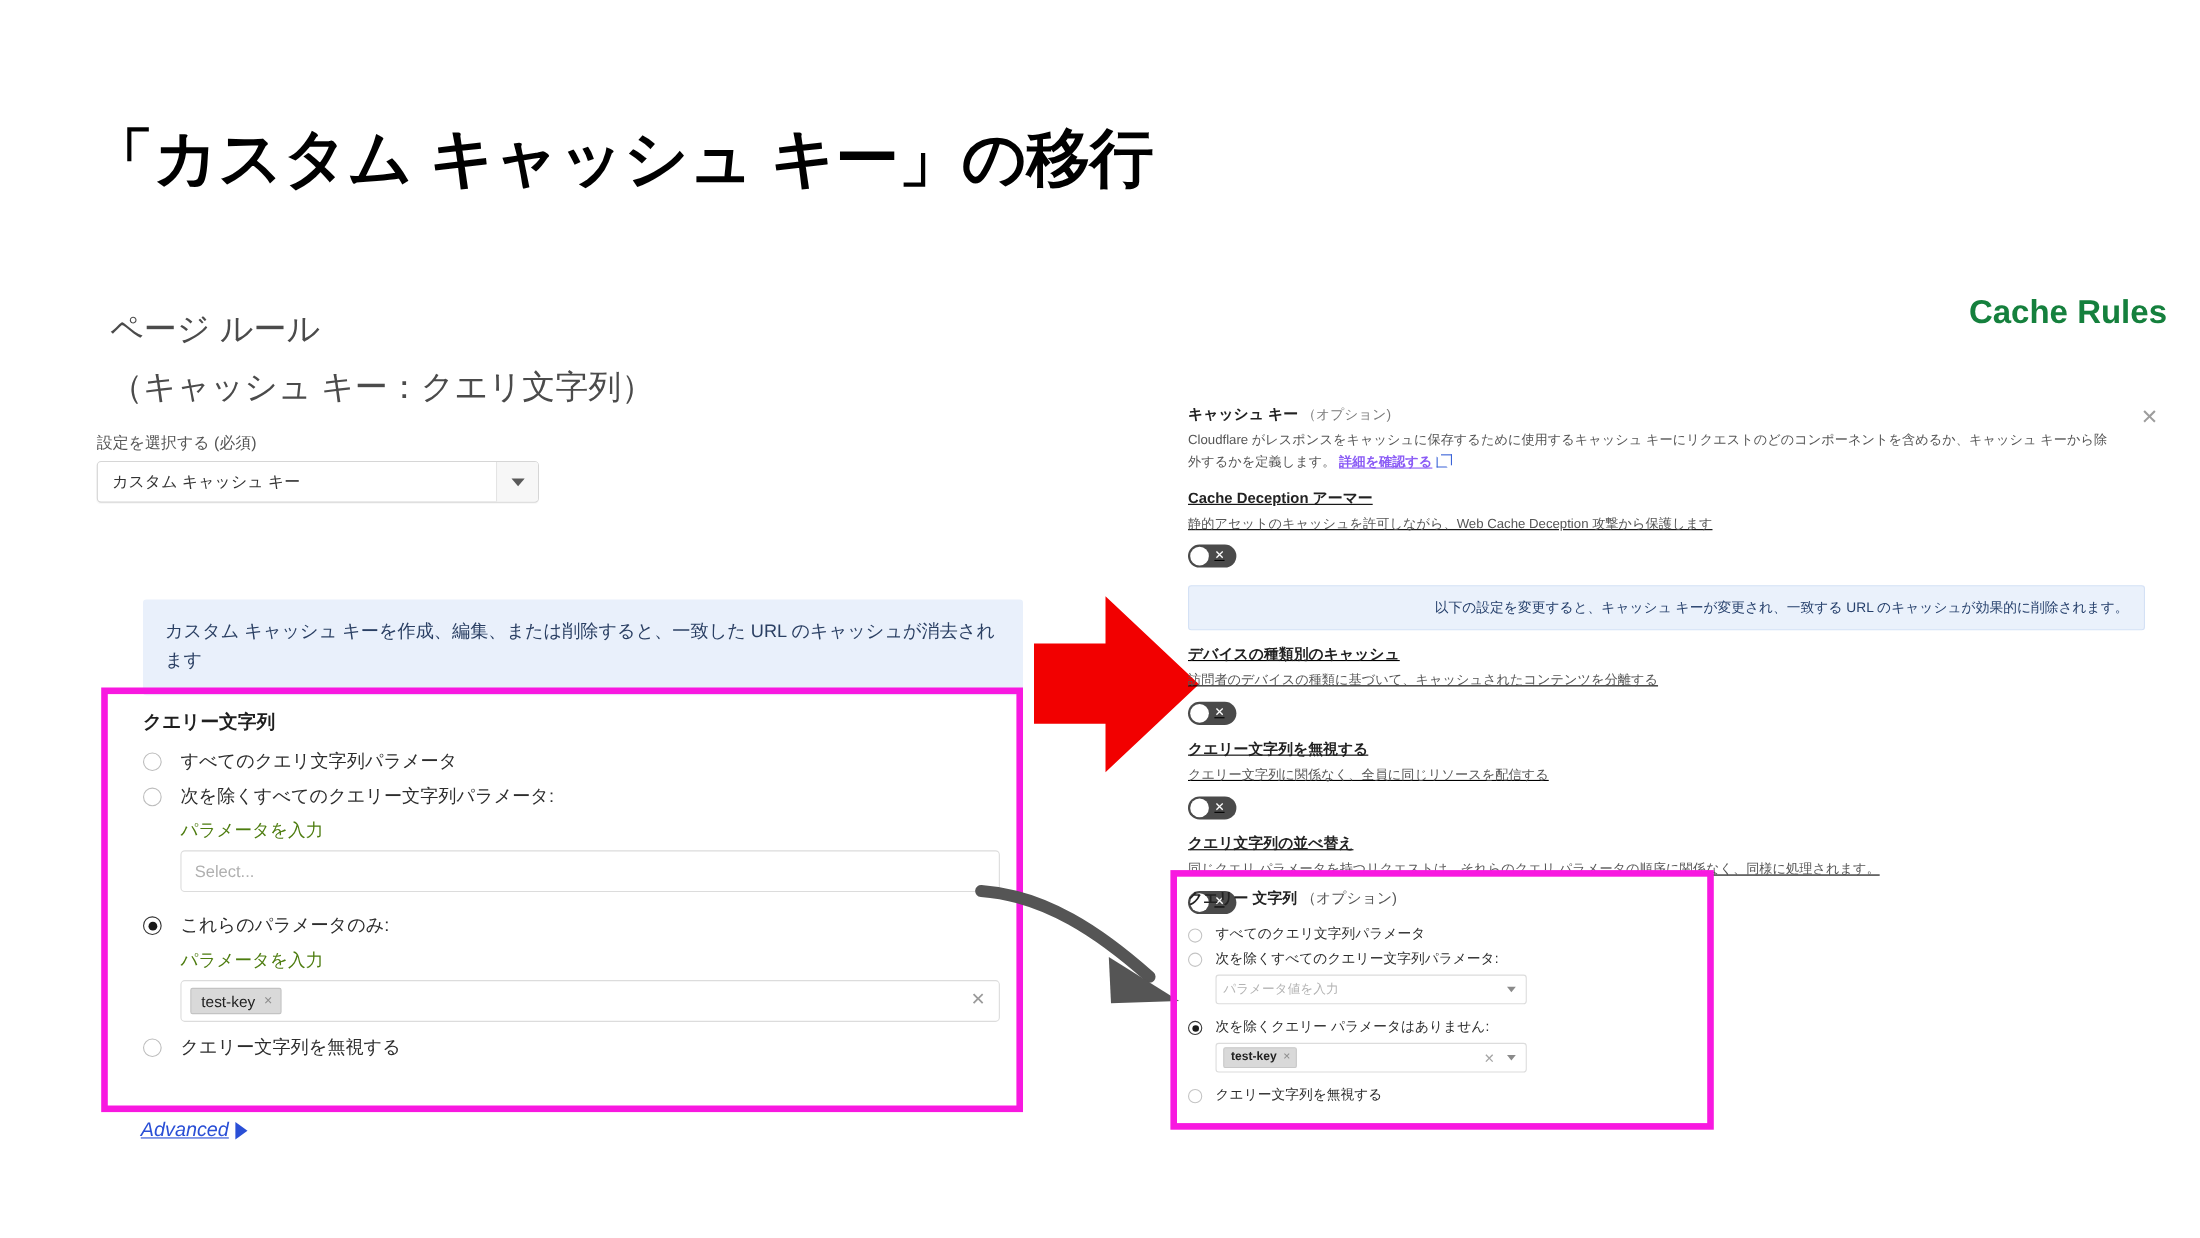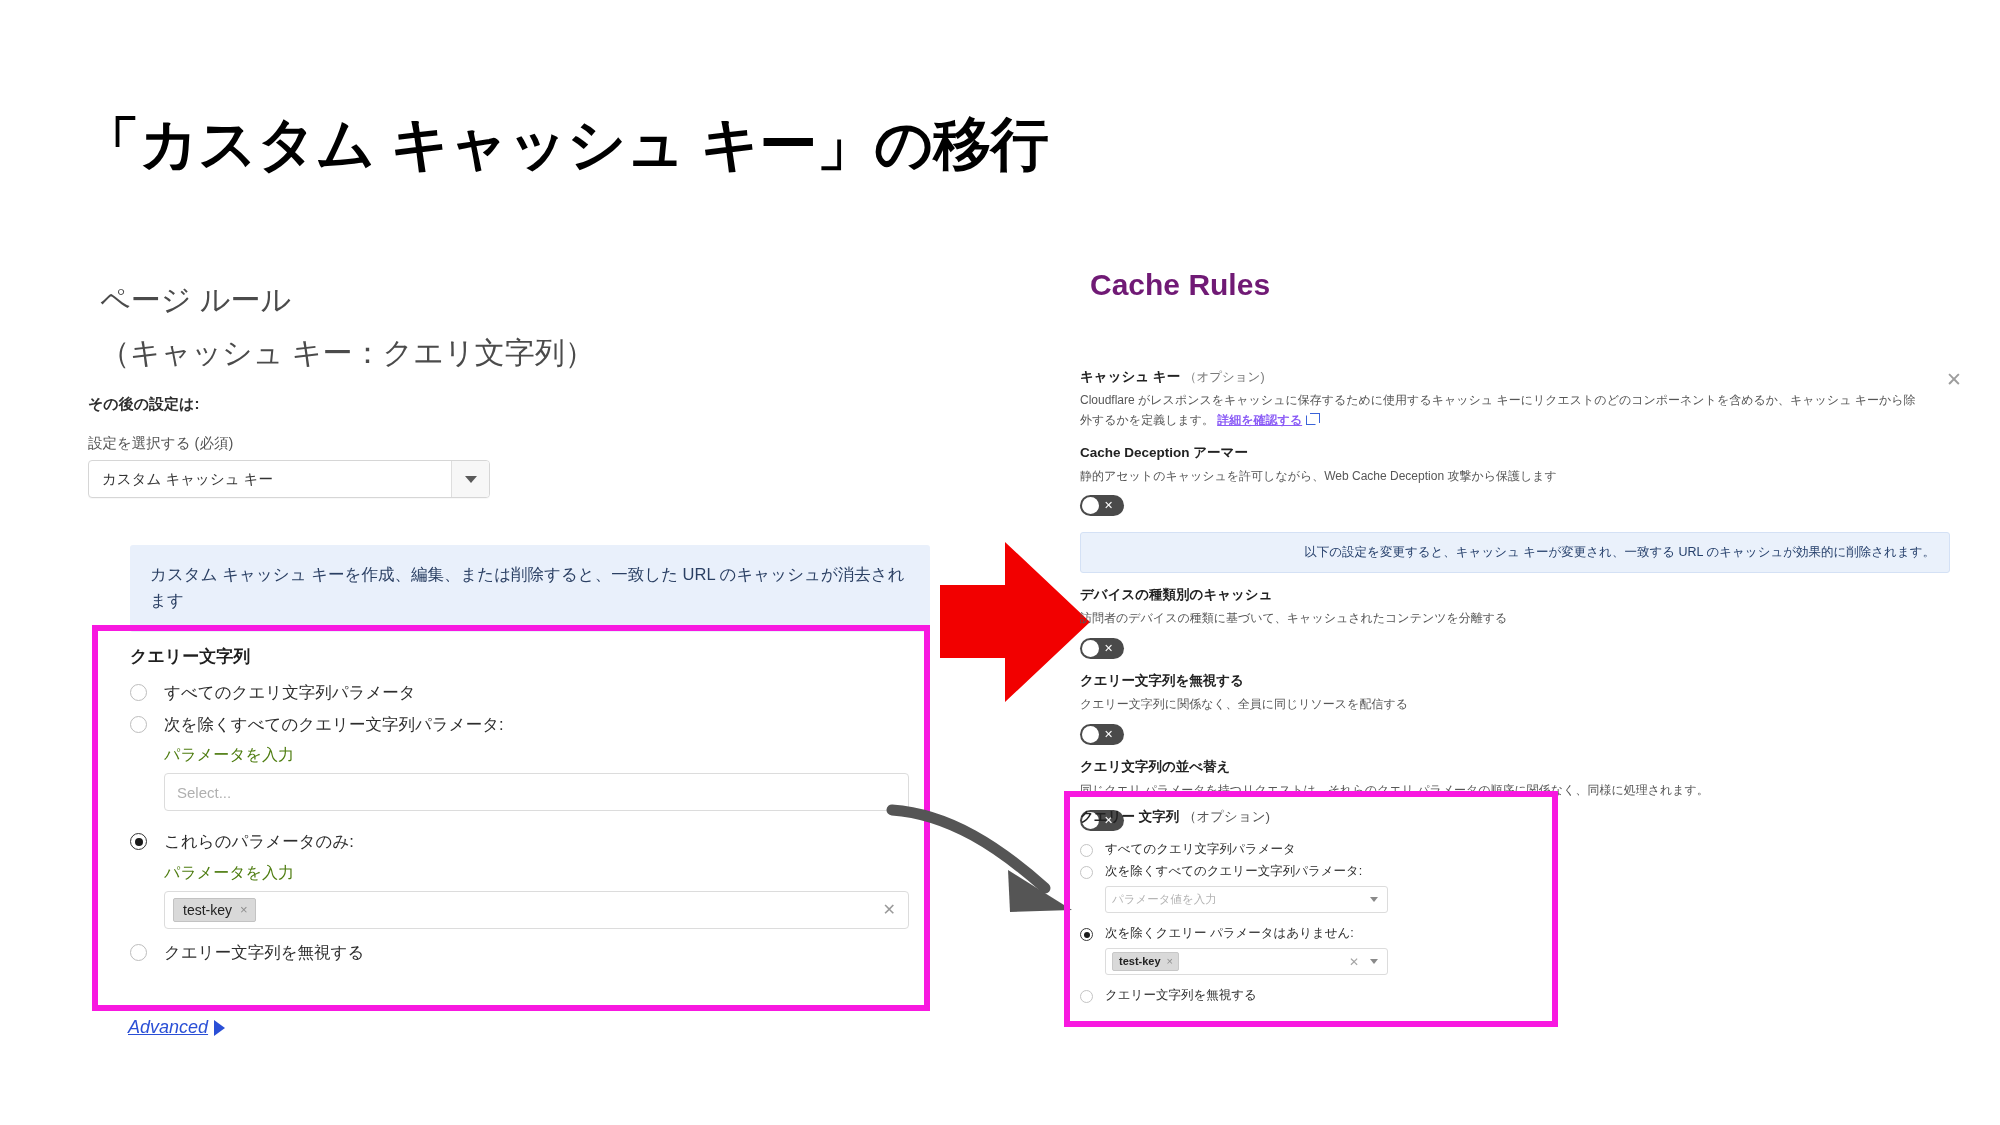--- a/index.html
+++ b/index.html
@@ -221,23 +221,24 @@
   }
 
   
   #right-col {
     position: absolute;
     left: 1090px; top: 268px;
     width: 880px;
   }
   .right-heading {
     font-size: 30px;
-    color: #701a75;
+    color: #15803d;
     font-weight: 700;
     margin: 0;
+    text-align: right;
   }
 
   
   #right-card {
     position: absolute;
     left: 1080px; top: 368px;
     width: 870px;
   }
   .sec-title {
     font-size: 13.5px;
@@ -272,21 +273,21 @@
     vertical-align: -1px;
   }
   .ext-icon::after {
     content: "";
     position: absolute;
     left: 3px; top: -3px;
     width: 9px; height: 9px;
     border-top: 1.3px solid #3a63d8;
     border-right: 1.3px solid #3a63d8;
   }
-  .block { margin-top: 13px; }
+  .block { margin-top: 13px; text-decoration: underline; }
 
   
   .toggle {
     width: 44px; height: 21px;
     border-radius: 11px;
     background: #4a4a4a;
     display: flex;
     align-items: center;
     margin-top: 9px;
     position: relative;
@@ -419,21 +420,20 @@
 </head>
 <body>
 
 <div id="stage">
 
   <div class="page-title">「カスタム キャッシュ キー」の移行</div>
 
   <div id="left-col">
     <div class="col-heading">ページ ルール</div>
     <div class="col-heading">（キャッシュ キー：クエリ文字列）</div>
-    <div class="subheading-bold">その後の設定は:</div>
     <div class="field-label">設定を選択する (必須)</div>
     <div class="select-control">
       <span class="sel-value">カスタム キャッシュ キー</span>
       <span class="sel-arrow">
           <span class="caret-down"></span>
         </span>
     </div>
   </div>
 
   <div class="info-banner-left">カスタム キャッシュ キーを作成、編集、または削除すると、一致した URL のキャッシュが消去されます</div>

